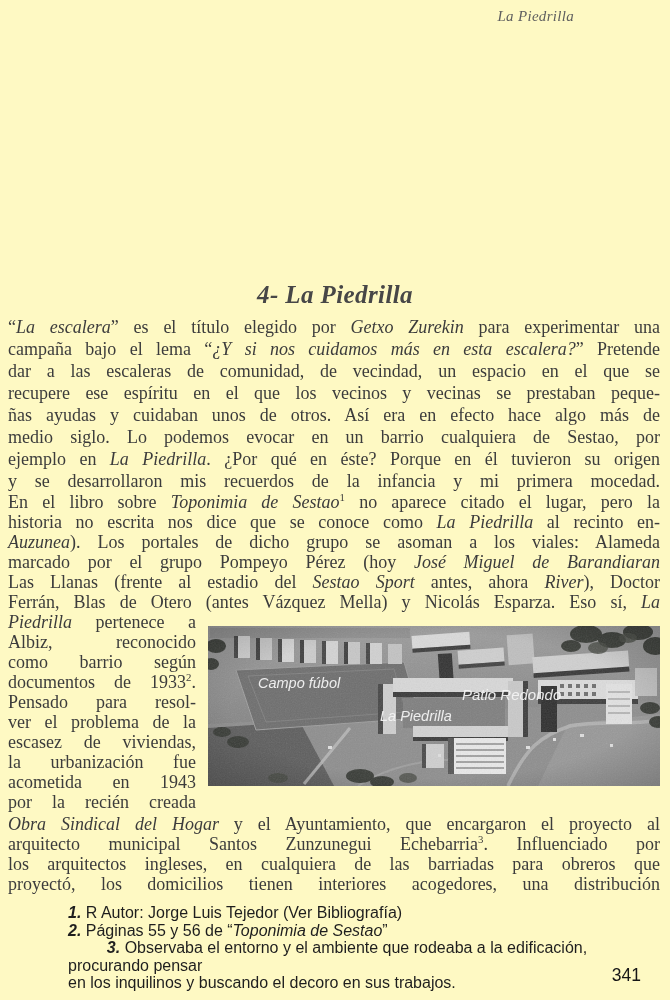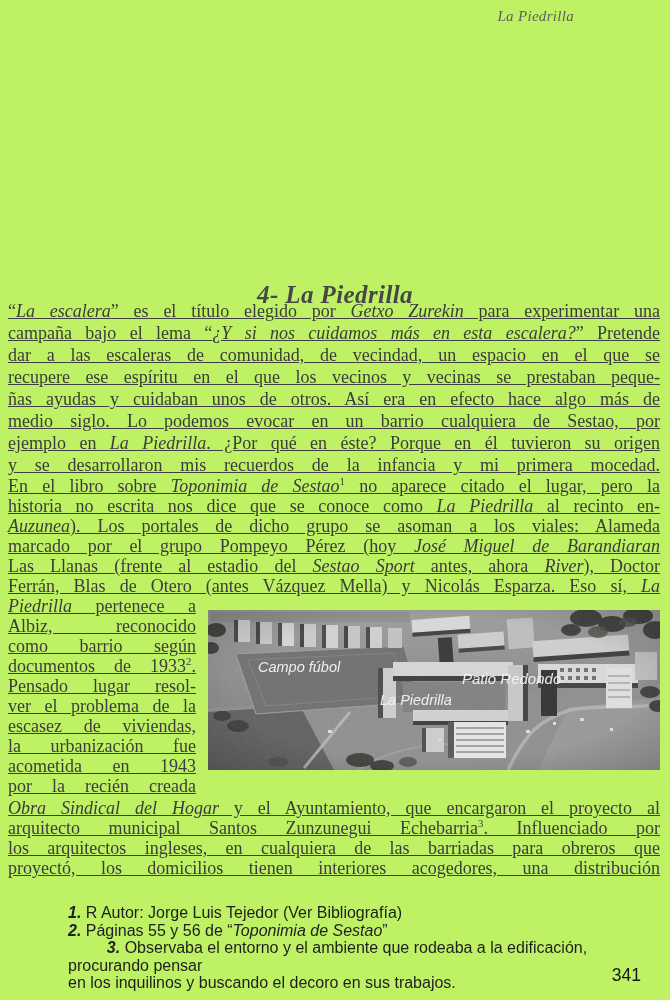--- a/index.html
+++ b/index.html
@@ -1,28 +1,28 @@
 <!DOCTYPE html>
 <html><head>
 <meta charset="utf-8">
 <style>
   html,body{margin:0;padding:0;background:#ffffff;}
   .page{
-    position:relative;width:670px;height:1000px;background:#bef264;
+    position:relative;width:670px;height:1000px;background:#fef9c3;
     font-family:"Liberation Serif", serif;color:#3f3f3f;overflow:hidden;
   }
   .running-header{
     position:absolute;top:8px;right:96px;
     font-style:italic;font-size:15px;color:#5f5f5f;letter-spacing:.3px;
   }
   .section-title{
     position:absolute;top:281px;left:0;width:100%;text-align:center;
     font-weight:bold;font-style:italic;font-size:25px;color:#474747;letter-spacing:.4px;
   }
-  .body-text{position:absolute;left:8px;top:300px;width:652px;text-decoration:underline;}
+  .body-text{position:absolute;left:8px;top:316px;width:652px;}
   .line{
     font-size:18px;line-height:22px;
     text-align:justify;text-align-last:justify;color:#3c3c3c;
   }
   .para2a{}
   .para2a .line,.narrow-col .line,.para2b .line{line-height:20px;}
   .wrap-row{display:flex;align-items:flex-start;}
   .narrow-col{width:188px;flex:0 0 188px;}
   .photo-wrap{margin-left:12px;margin-top:14px;width:452px;height:188px;flex:0 0 452px;}
   .photo-wrap svg{display:block;}
@@ -72,21 +72,21 @@
         <div class="line"><span>Las Llanas (frente al estadio del </span><span class="seg-i">Sestao Sport</span><span> antes, ahora </span><span class="seg-i">River</span><span>), Doctor</span></div>
         <div class="line"><span>Ferrán, Blas de Otero (antes Vázquez Mella) y Nicolás Esparza. Eso sí, </span><span class="seg-i">La</span></div>
       </div>
 
     <div class="wrap-row">
       <div class="narrow-col">
           <div class="line"><span class="seg-i">Piedrilla</span><span> pertenece a</span></div>
           <div class="line"><span>Albiz, reconocido</span></div>
           <div class="line"><span>como barrio según</span></div>
           <div class="line"><span>documentos de 1933</span><span class="seg-sup">2</span><span>.</span></div>
-          <div class="line"><span>Pensado lugar resol-</span></div>
+          <div class="line"><span>Pensado para resol-</span></div>
           <div class="line"><span>ver el problema de la</span></div>
           <div class="line"><span>escasez de viviendas,</span></div>
           <div class="line"><span>la urbanización fue</span></div>
           <div class="line"><span>acometida en 1943</span></div>
           <div class="line"><span>por la recién creada</span></div>
         </div>
 
       <div class="photo-wrap">
         <svg viewBox="0 0 452 160" width="452" height="160" xmlns="http://www.w3.org/2000/svg">
           <defs>

